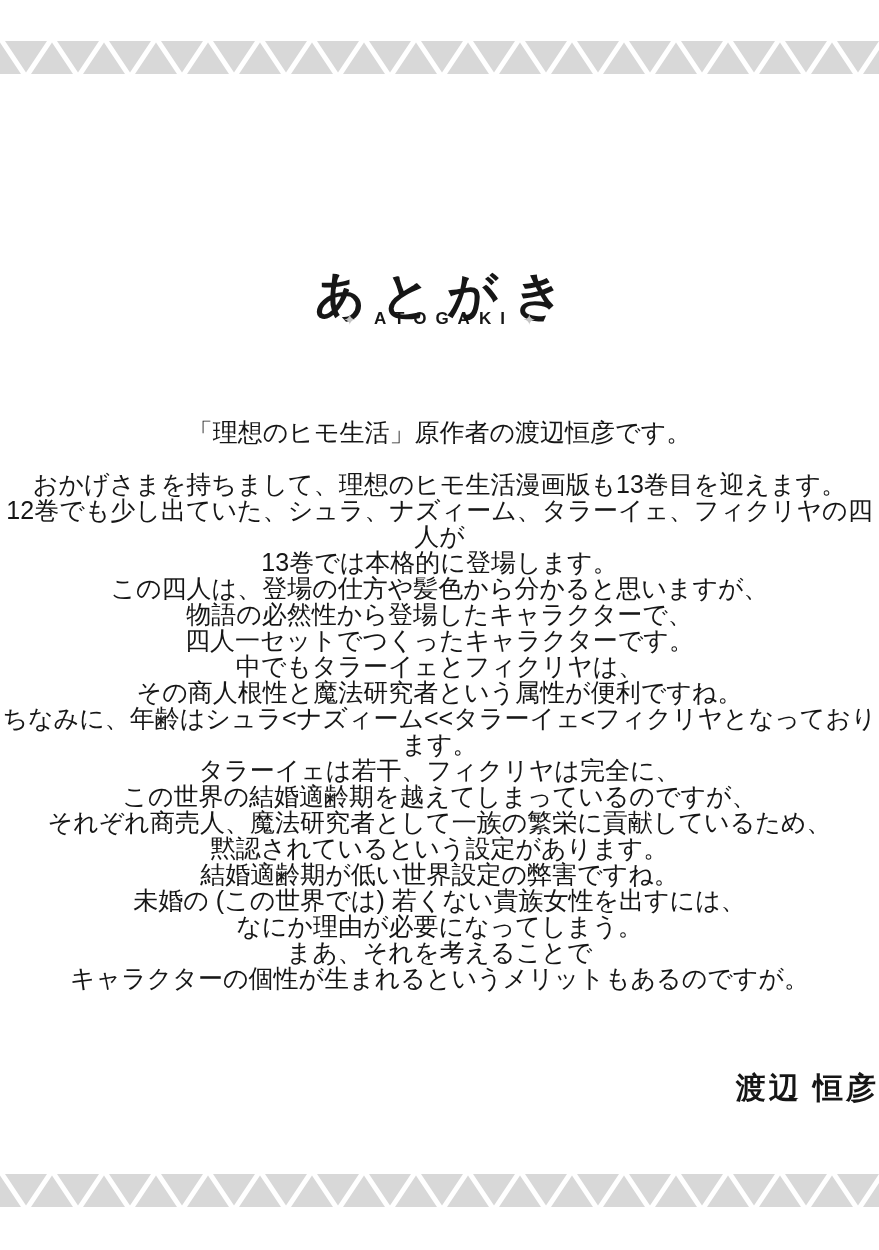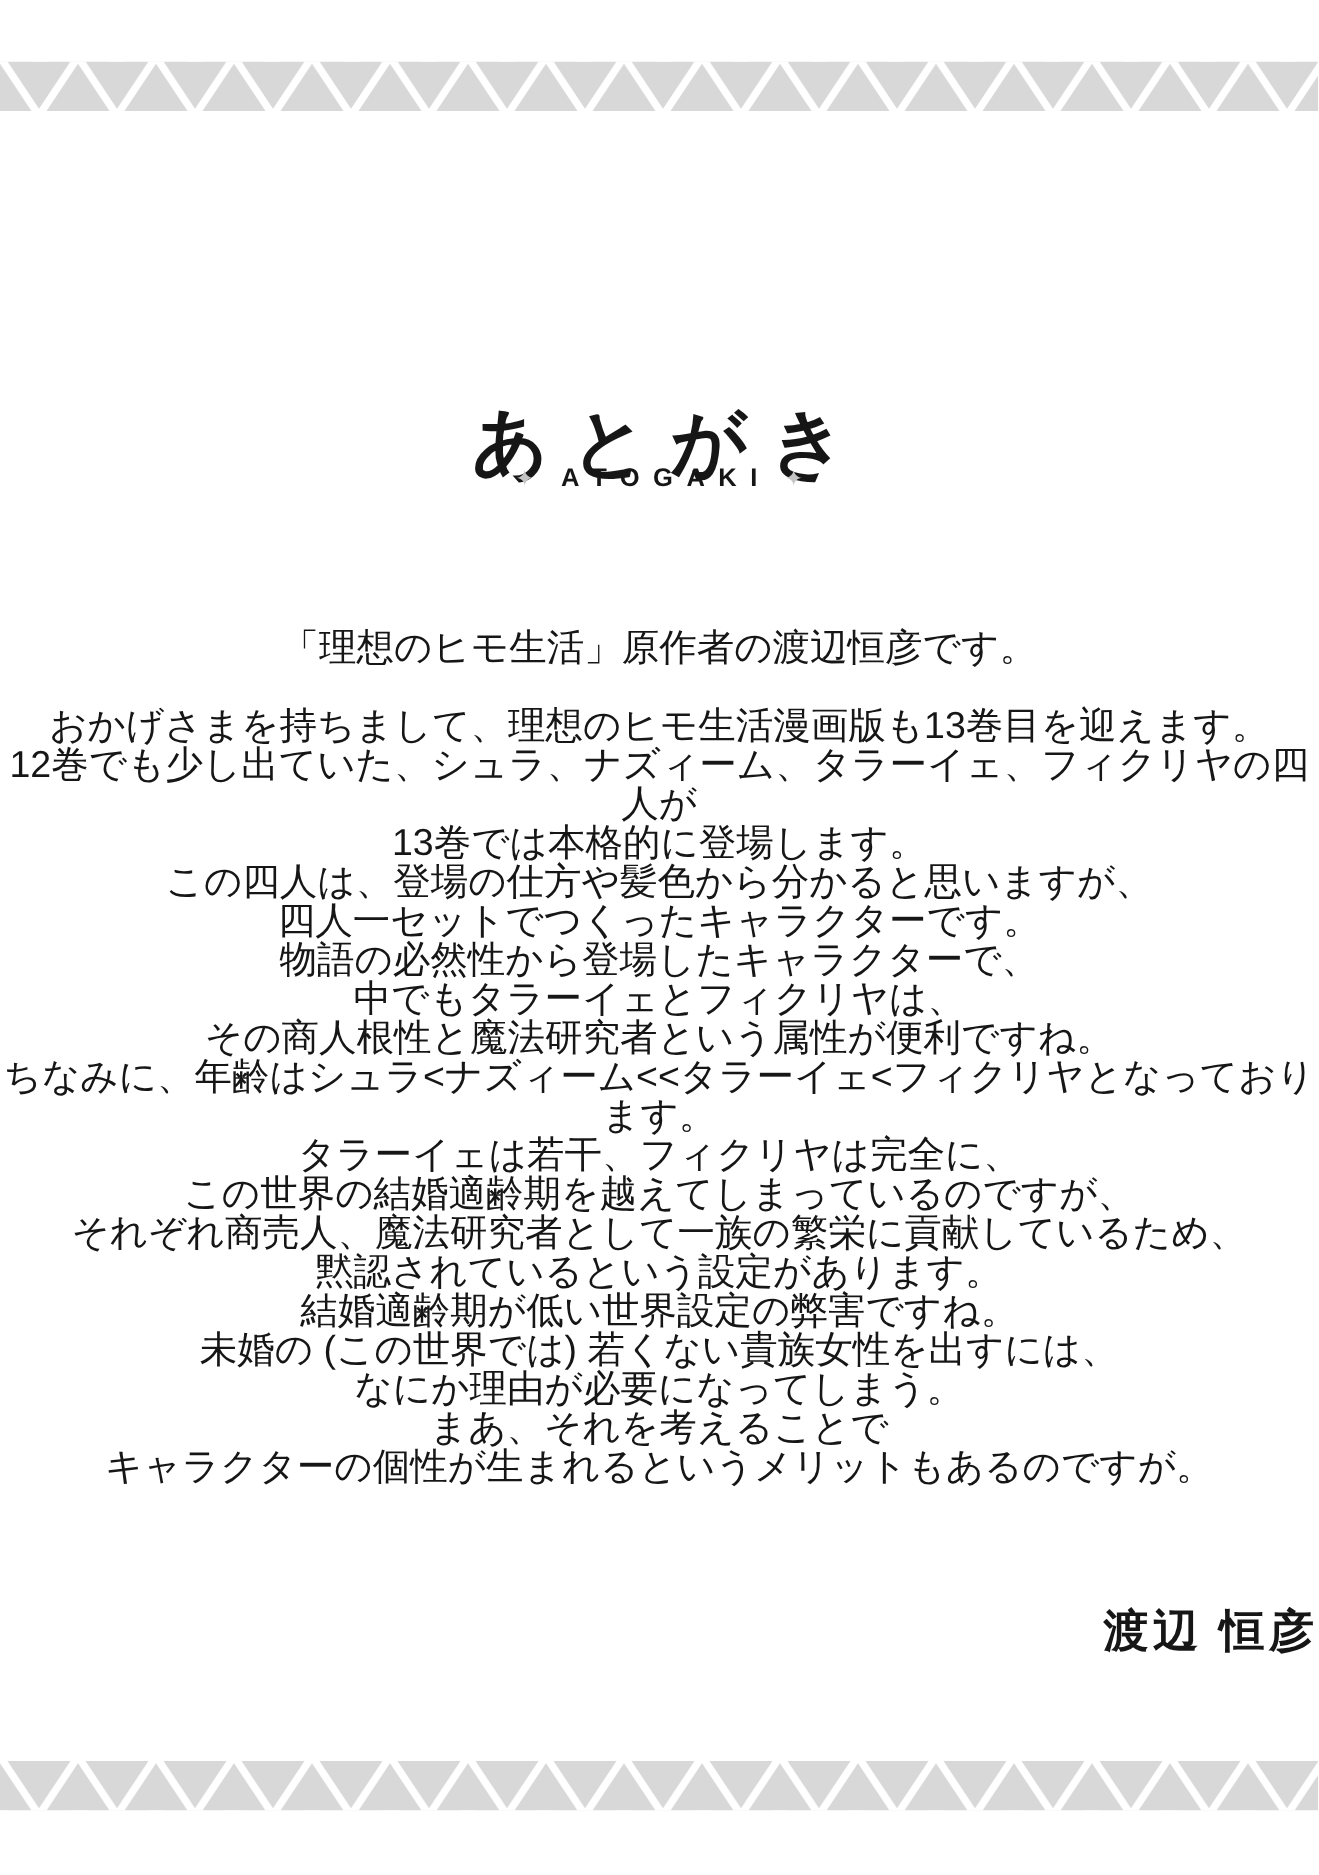--- a/index.html
+++ b/index.html
@@ -92,23 +92,23 @@
 
       <div class="line">おかげさまを持ちまして、理想のヒモ生活漫画版も13巻目を迎えます。</div>
 
 
       <div class="line">12巻でも少し出ていた、シュラ、ナズィーム、タラーイェ、フィクリヤの四人が</div>
 
       <div class="line">13巻では本格的に登場します。</div>
 
       <div class="line">この四人は、登場の仕方や髪色から分かると思いますが、</div>
 
+      <div class="line">物語の必然性から登場したキャラクターで、</div>
+
       <div class="line">四人一セットでつくったキャラクターです。</div>
-
-      <div class="line">物語の必然性から登場したキャラクターで、</div>
 
 
 
       <div class="line">中でもタラーイェとフィクリヤは、</div>
 
       <div class="line">その商人根性と魔法研究者という属性が便利ですね。</div>
 
       <div class="line">ちなみに、年齢はシュラ&lt;ナズィーム&lt;&lt;タラーイェ&lt;フィクリヤとなっております。</div>
 
       <div class="line">タラーイェは若干、フィクリヤは完全に、</div>

